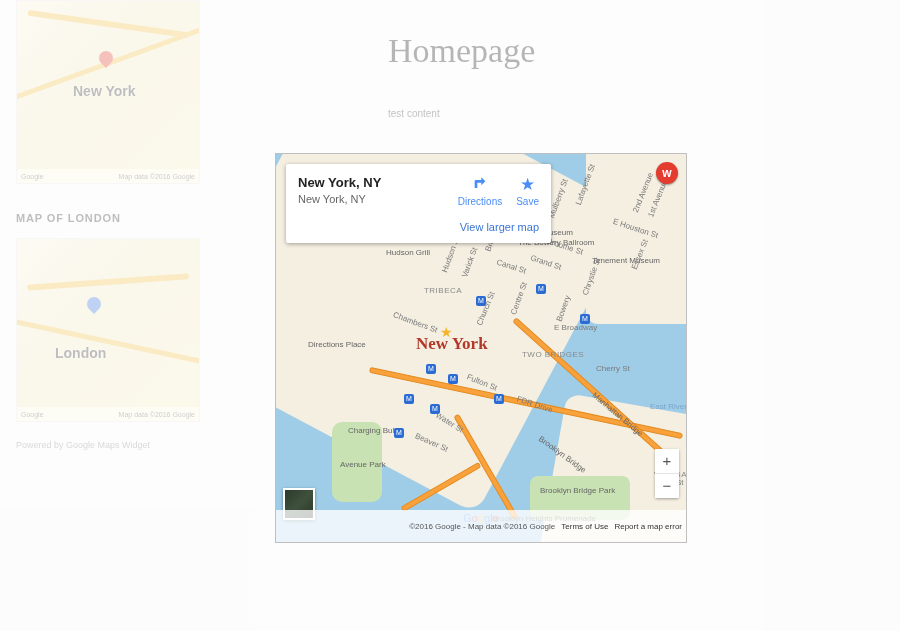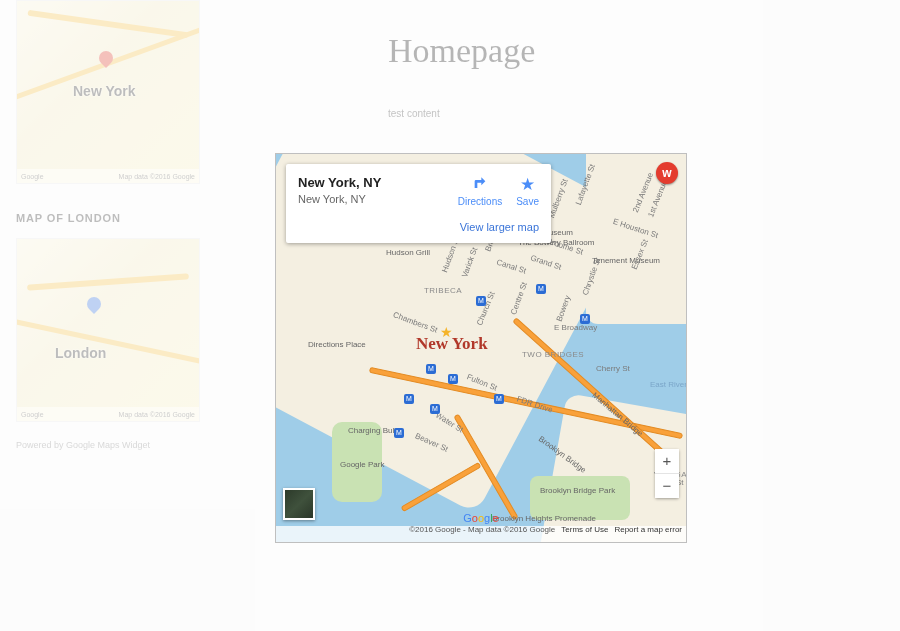--- a/index.html
+++ b/index.html
@@ -40,21 +40,21 @@
   .actbtn .ic { width: 18px; height: 18px; display: flex; align-items: center; justify-content: center; color: #4b8df8; font-size: 17px; }
   .actbtn .al { font-size: 10px; color: #4b8df8; }
   .viewlg { margin-top: 14px; font-size: 11px; color: #3a74d8; cursor: pointer; text-align: right; }
   .wmark { position: absolute; top: 8px; right: 8px; width: 22px; height: 22px; border-radius: 50%; background: #e43c2e; display: flex; align-items: center; justify-content: center; color: #fff; font-weight: 700; font-size: 12px; box-shadow: 0 1px 2px rgba(0,0,0,0.4); z-index: 15; }
   .zoomctrl { position: absolute; right: 7px; bottom: 44px; width: 24px; background: #fff; border-radius: 2px; box-shadow: 0 1px 3px rgba(0,0,0,0.35); z-index: 15; display: flex; flex-direction: column; }
   .zoomctrl button { width: 24px; height: 24px; border: none; background: #fff; font-size: 15px; line-height: 22px; color: #555; cursor: pointer; }
   .zoomctrl .sep { height: 1px; background: #e4e4e4; }
   .maptype { position: absolute; left: 7px; bottom: 22px; width: 32px; height: 32px; border: 2px solid #fff; box-shadow: 0 1px 3px rgba(0,0,0,0.4); background: linear-gradient(135deg,#2c3a2a 0%,#3f513c 50%,#2a3628 100%); z-index: 15; cursor: pointer; }
   .glg { position: absolute; left: 50%; bottom: 18px; transform: translateX(-50%); font-size: 11px; z-index: 15; user-select: none; }
   .glg span:nth-child(1){color:#4285F4}.glg span:nth-child(2){color:#EA4335}.glg span:nth-child(3){color:#FBBC05}.glg span:nth-child(4){color:#4285F4}.glg span:nth-child(5){color:#34A853}.glg span:nth-child(6){color:#EA4335}
-  .mapfoot { position: absolute; left: 0; right: 0; bottom: 0; height: 14px; background: rgba(255,255,255,0.78); display: flex; justify-content: flex-end; align-items: flex-end; gap: 6px; padding: 8px 4px; font-size: 8px; color: #555; z-index: 15; }
+  .mapfoot { position: absolute; left: 0; right: 0; bottom: 0; height: 14px; background: rgba(255,255,255,0.78); display: flex; justify-content: flex-end; align-items: center; gap: 6px; padding: 16px 4px; font-size: 8px; color: #555; z-index: 15; }
   .mapfoot .seg { white-space: nowrap; }
   .mapfoot .lk { color: #333; cursor: pointer; }
 </style>
 </head>
 <body>
 
 <div class="sidebar">
 
   <div class="thumb">
     <div class="ylw"></div>
@@ -131,25 +131,25 @@
     <div class="stlabel" style="left:288px;top:26px;transform:rotate(-70deg);">Lafayette St</div>
     <div class="stlabel" style="left:262px;top:40px;transform:rotate(-70deg);">Mulberry St</div>
     <div class="stlabel" style="left:248px;top:56px;transform:rotate(-70deg);">Mott St</div>
     <div class="stlabel" style="left:226px;top:140px;transform:rotate(-70deg);">Centre St</div>
     <div class="stlabel" style="left:156px;top:96px;transform:rotate(-70deg);">Hudson St</div>
     <div class="stlabel" style="left:178px;top:104px;transform:rotate(-70deg);">Varick St</div>
     <div class="stlabel" style="left:192px;top:150px;transform:rotate(-68deg);">Church St</div>
     <div class="stlabel" style="left:362px;top:40px;transform:rotate(-68deg);">1st Avenue</div>
     <div class="stlabel" style="left:346px;top:34px;transform:rotate(-68deg);">2nd Avenue</div>
     <div class="stlabel" style="left:382px;top:324px;">York St</div>
-    <div class="stlabel" style="left:374px;top:226px;color:#7ba6c9;">East River</div>
+    <div class="stlabel" style="left:374px;top:248px;color:#7ba6c9;">East River</div>
     <div class="stlabel" style="left:274px;top:150px;transform:rotate(-70deg);">Bowery</div>
 
     <div class="poi" style="left:32px;top:186px;">Directions Place</div>
-    <div class="poi" style="left:64px;top:306px;">Google Park</div>
+    <div class="poi" style="left:64px;top:306px;">Avenue Park</div>
     <div class="poi" style="left:72px;top:272px;">Charging Bull</div>
     <div class="poi" style="left:248px;top:74px;">New Museum</div>
     <div class="poi" style="left:242px;top:84px;">The Bowery Ballroom</div>
     <div class="poi" style="left:316px;top:102px;">Tenement Museum</div>
     <div class="poi" style="left:110px;top:94px;">Hudson Grill</div>
     <div class="poi" style="left:258px;top:296px;transform:rotate(36deg);">Brooklyn Bridge</div>
     <div class="poi" style="left:310px;top:256px;transform:rotate(40deg);">Manhattan Bridge</div>
     <div class="poi" style="left:264px;top:332px;">Brooklyn Bridge Park</div>
     <div class="poi" style="left:216px;top:360px;">Brooklyn Heights Promenade</div>
 

